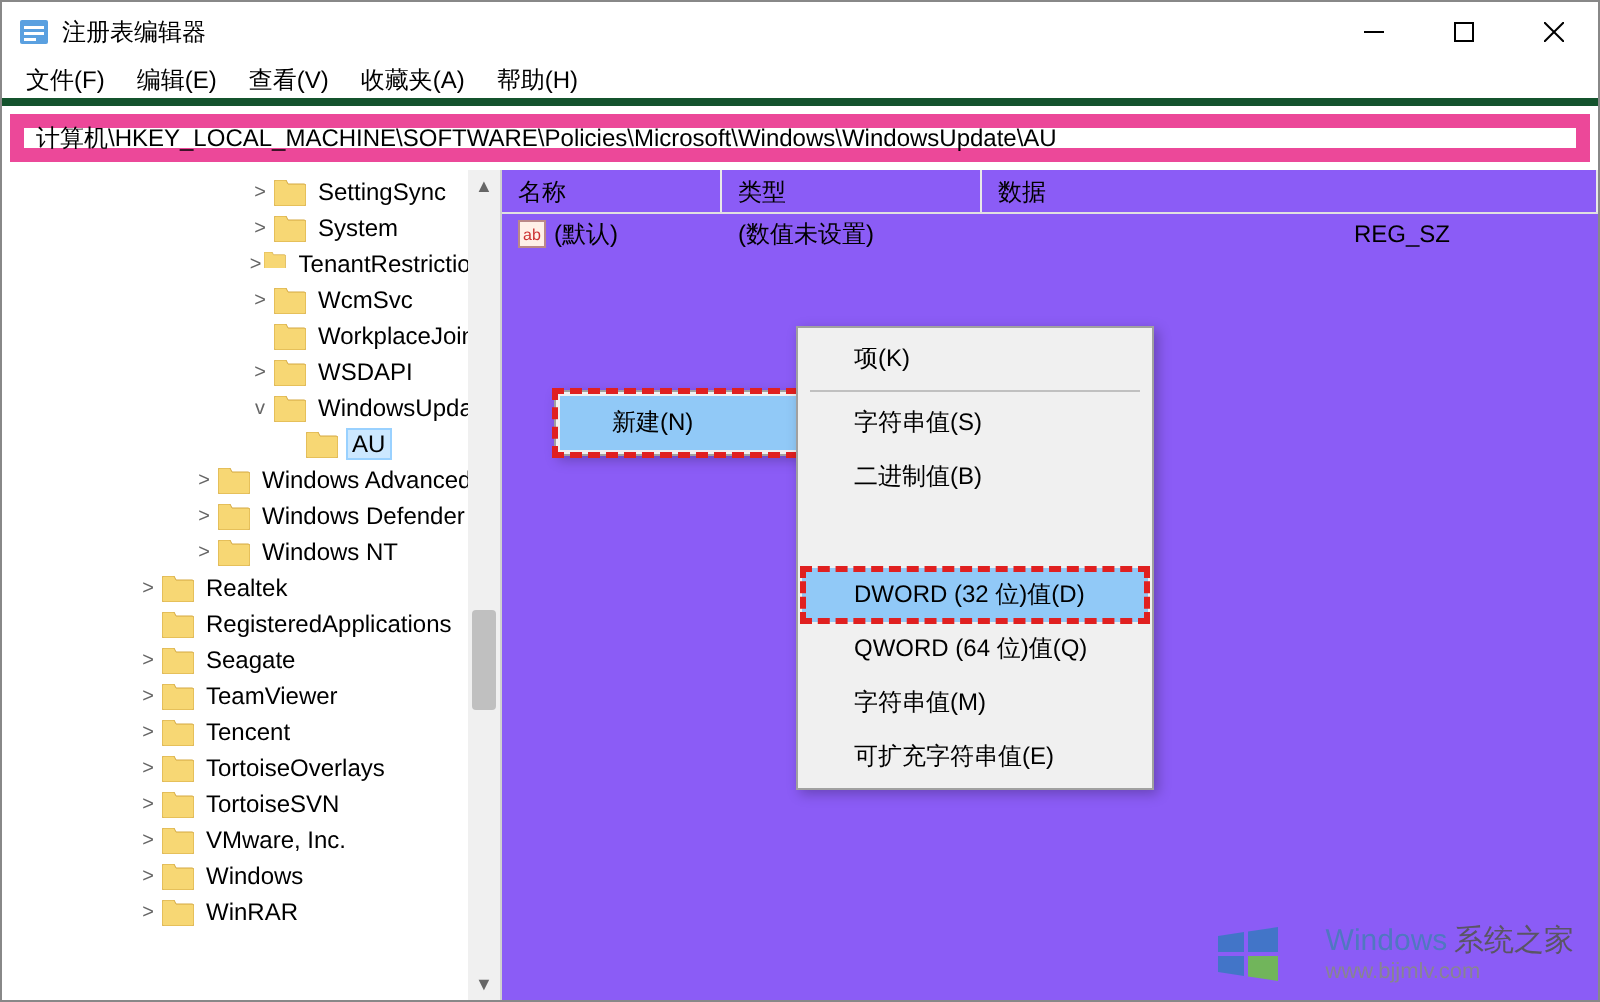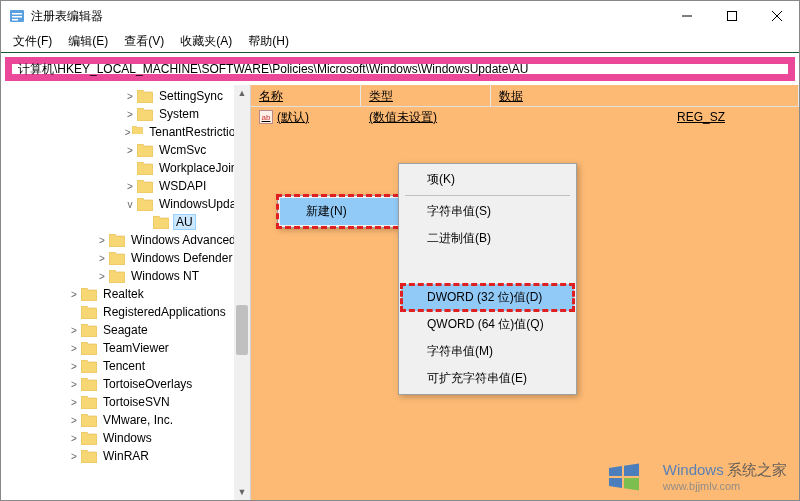--- a/index.html
+++ b/index.html
@@ -3,37 +3,37 @@
 <meta charset="utf-8">
 <style>
 * { margin: 0; padding: 0; box-sizing: border-box; font-family: "Microsoft YaHei", "Segoe UI", sans-serif; font-size: 12px; }
 html, body { width: 800px; height: 501px; overflow: hidden; background: #f0f0f0; }
 .window { width: 800px; height: 501px; background: #fff; display: flex; flex-direction: column; border: 1px solid #888; }
 .titlebar { height: 30px; display: flex; align-items: center; padding: 0 0 0 8px; background: #fff; }
 .titlebar .icon { width: 16px; height: 16px; margin-right: 6px; }
 .titlebar .title { flex: 1; }
 .winbtns { display: flex; }
 .winbtn { width: 45px; height: 30px; display: flex; align-items: center; justify-content: center; }
-.menubar { height: 22px; display: flex; align-items: center; padding: 0 4px; border-bottom: 1px solid #14532d; background: #fff; }
+.menubar { height: 22px; display: flex; align-items: center; padding: 0 4px; border-bottom: 4px solid #14532d; background: #fff; }
 .menuitem { padding: 2px 8px; }
 .addressbar { height: 24px; border: 7px solid #ec4899; margin: 4px; padding: 2px 6px; display: flex; align-items: center; background: #fff; }
 .content { flex: 1; display: flex; overflow: hidden; position: relative; }
 .tree-pane { width: 250px; border-right: 1px solid #d0d0d0; overflow: hidden; padding: 2px 0; background: #fff; position: relative; }
 .tree-scroll { position: absolute; right: 0; top: 0; bottom: 0; width: 16px; background: #f0f0f0; }
 .tree-scroll .thumb { position: absolute; top: 220px; left: 2px; right: 2px; height: 50px; background: #c0c0c0; border-radius: 2px; }
 .tree-scroll .arrow { position: absolute; left: 0; right: 0; height: 16px; text-align: center; color: #666; font-size: 9px; line-height: 16px; }
 .tree-scroll .arrow.down { bottom: 0; }
 .tree { padding-left: 4px; }
 .node { display: flex; align-items: center; height: 18px; white-space: nowrap; }
 .exp { width: 14px; text-align: center; color: #666; font-size: 10px; cursor: pointer; }
 .folder-ico { width: 16px; height: 13px; margin-right: 4px; display: inline-block; }
 .folder-ico svg { display: block; }
 .node.selected .label { background: #cce8ff; border: 1px solid #99d1ff; padding: 0 2px; }
 .label { padding: 0 2px; }
-.list-pane { flex: 1; background: #fdba74; position: relative; text-decoration: underline; }
+.list-pane { flex: 1; background: #8b5cf6; position: relative; }
 .list-header { display: flex; height: 22px; border-bottom: 1px solid #e0e0e0; }
 .list-header .col { padding: 3px 8px; border-right: 1px solid #e8e8e8; }
 .col.name { width: 110px; }
 .col.type { width: 130px; }
 .col.data { flex: 1; }
 .list-row { display: flex; height: 20px; align-items: center; }
 .list-row .cell { padding: 1px 8px; }
 .cell.name { width: 110px; display: flex; align-items: center; gap: 4px; }
 .cell.type { width: 130px; }
 .cell.data { flex: 1; }

